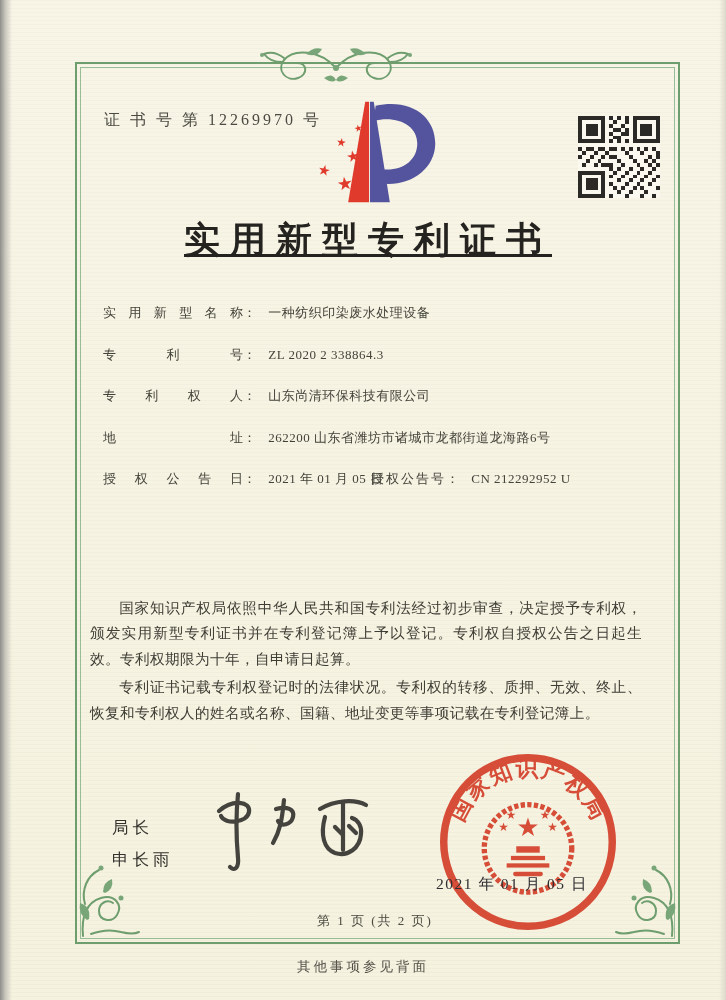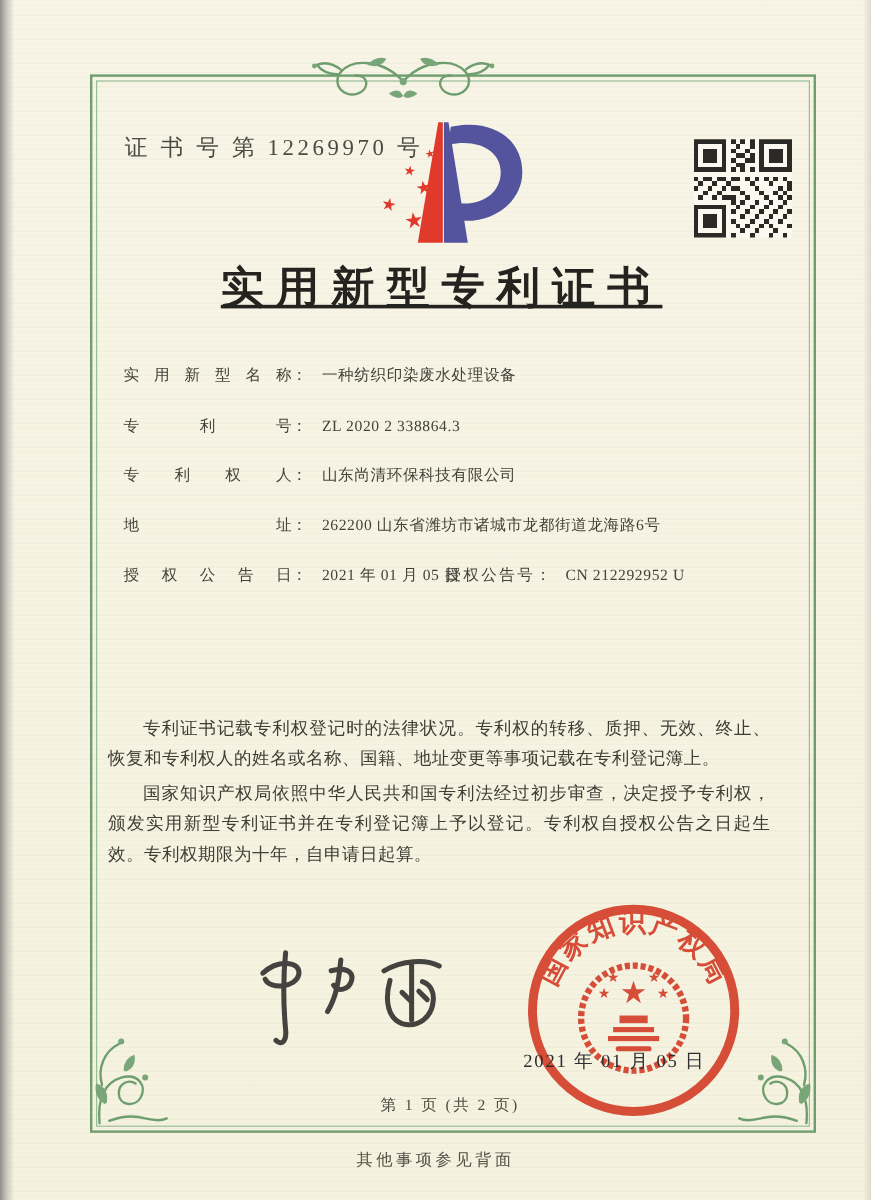--- a/index.html
+++ b/index.html
@@ -12,21 +12,21 @@
         background:linear-gradient(270deg,#dcd9cc 0%,rgba(0,0,0,0) 100%);}
   .texture{position:absolute;inset:0;z-index:1;
         background:repeating-linear-gradient(180deg,rgba(120,140,110,.045) 0 1px,rgba(0,0,0,0) 1px 4px);}
   .frame{position:absolute;left:75px;top:62px;width:601px;height:878px;z-index:2;
         border:2px solid #6e9d6e;}
   .frame .inner{position:absolute;inset:3px;border:1px solid #96bd96;}
   .ornament-top{position:absolute;left:240px;top:44px;width:192px;height:50px;z-index:3;}
   .corner{position:absolute;z-index:3;}
   .corner.bl{left:77px;top:858px;}
   .corner.br{left:612px;top:858px;transform:scaleX(-1);}
-  .cert-no{position:absolute;left:104px;top:110px;z-index:4;font-size:19px;
+  .cert-no{position:absolute;left:104px;top:110px;z-index:4;font-size:16px;
         letter-spacing:3px;color:#4c4b43;}
   .logo{position:absolute;left:298px;top:96px;width:142px;height:113px;z-index:4;}
   .qr{position:absolute;left:578px;top:116px;width:82px;height:82px;z-index:4;}
   .title{position:absolute;left:0;top:216px;width:100%;margin:0;z-index:4;
         text-align:center;font-size:36px;font-weight:700;letter-spacing:10px;text-indent:10px;
         color:#24231f;text-decoration:underline;}
   .fields{position:absolute;left:103px;top:304px;width:548px;z-index:4;font-size:13px;}
   .row{position:relative;height:26px;margin-bottom:15.5px;white-space:nowrap;color:#44433a;}
   .row .lab{display:inline-block;width:140px;text-align:justify;text-align-last:justify;
         vertical-align:top;}
@@ -151,24 +151,28 @@
       <span class="lab">授权公告日</span><span class="col">：</span>
       <span class="val">2021 年 01 月 05 日</span>
       <span class="pair2">
         <span class="lab2">授权公告号</span><span>：</span>
         <span class="val">CN 212292952 U</span>
       </span>
     </div>
   </div>
 
   <div class="paras">
+    <p>国家知识产权局依照中华人民共和国专利法经过初步审查，决定授予专利权，颁发实用新型专利证书并在专利登记簿上予以登记。专利权自授权公告之日起生效。专利权期限为十年，自申请日起算。</p>
     <p>专利证书记载专利权登记时的法律状况。专利权的转移、质押、无效、终止、恢复和专利权人的姓名或名称、国籍、地址变更等事项记载在专利登记簿上。</p>
-    <p>国家知识产权局依照中华人民共和国专利法经过初步审查，决定授予专利权，颁发实用新型专利证书并在专利登记簿上予以登记。专利权自授权公告之日起生效。专利权期限为十年，自申请日起算。</p>
-  </div>
-
+  </div>
+
+  <div class="signer">
+    <div>局长</div>
+    <div>申长雨</div>
+  </div>
 
   <svg class="signature" viewBox="0 0 215 95">
     <g stroke="#2c2b28" stroke-width="4.2" fill="none" stroke-linecap="round" opacity=".88">
       <path d="M46 8 C44 28 44 50 46 72 C47 81 43 86 38 81"></path>
       <path d="M27 25 C40 13 59 15 57 26 C55 37 33 39 29 30"></path>
       <path d="M92 14 C90 34 88 45 81 57"></path>
       <path d="M84 23 C95 20 103 23 101 31 C99 39 89 41 86 35"></path>
       <path d="M128 23 C143 14 163 13 174 19"></path>
       <path d="M151 16 C151 34 151 50 151 64"></path>
       <path d="M133 31 C128 49 132 63 143 67 C156 71 168 62 169 48 C170 40 166 34 160 32"></path>

